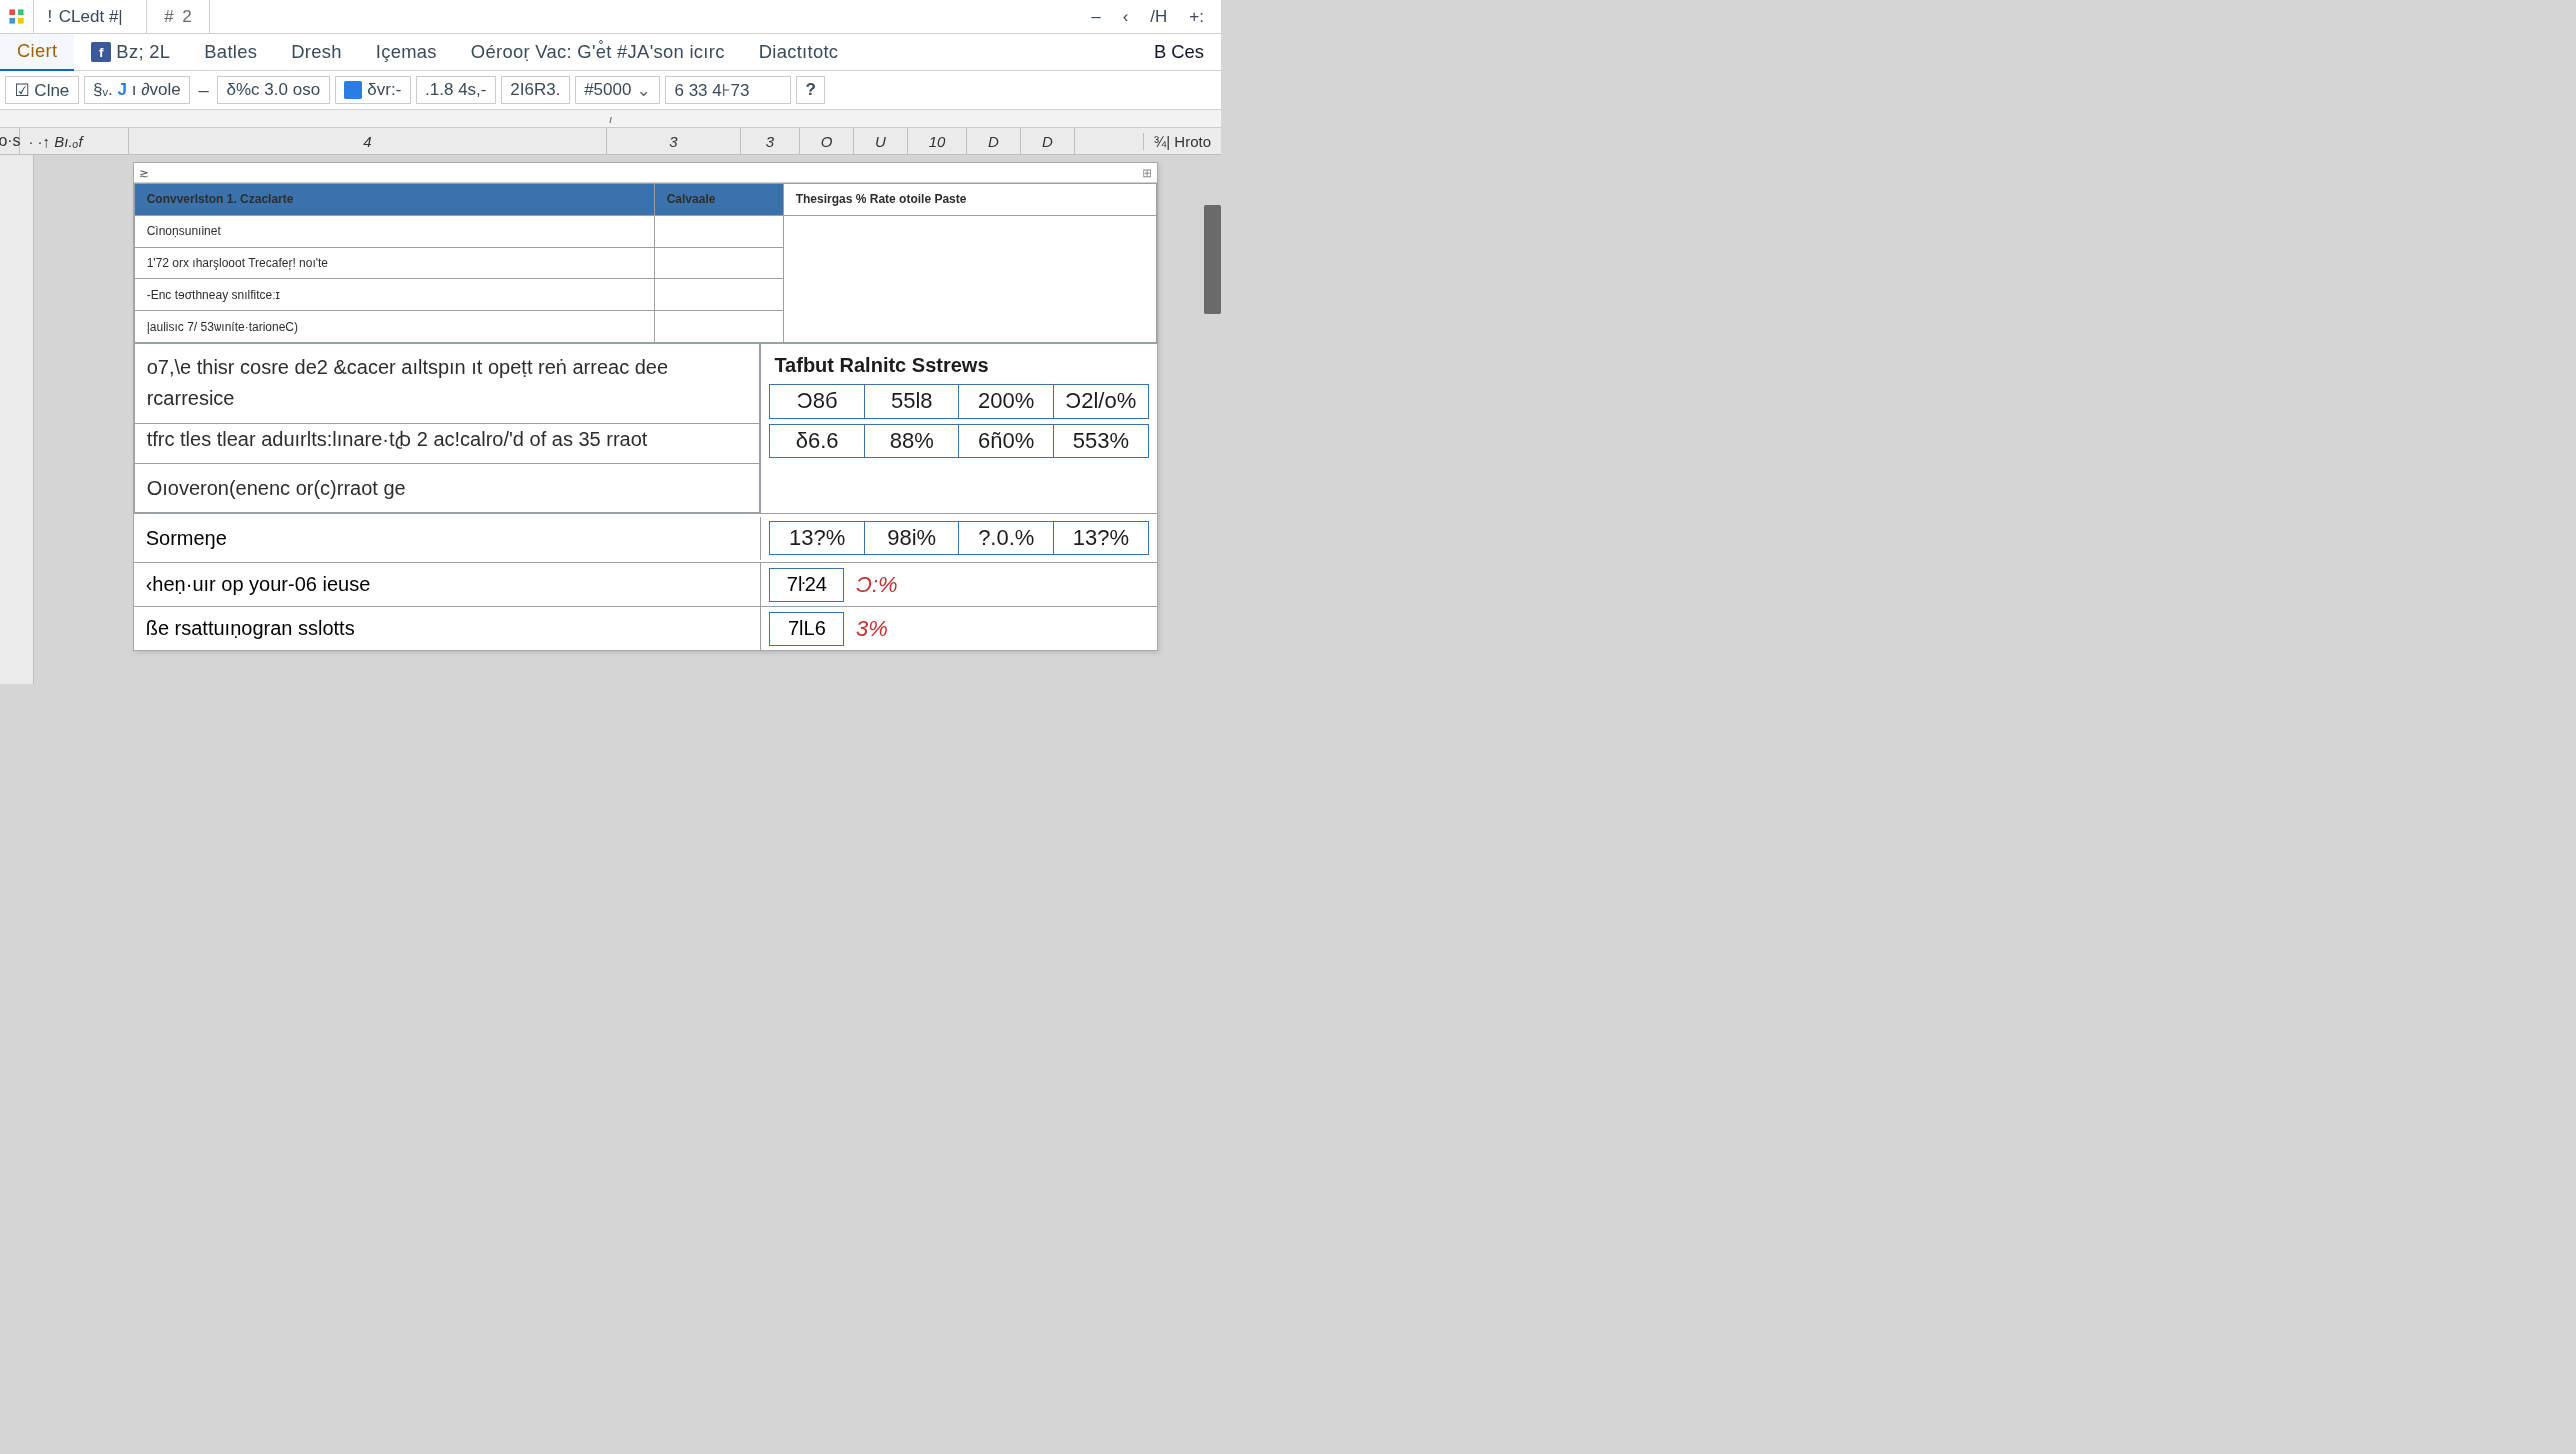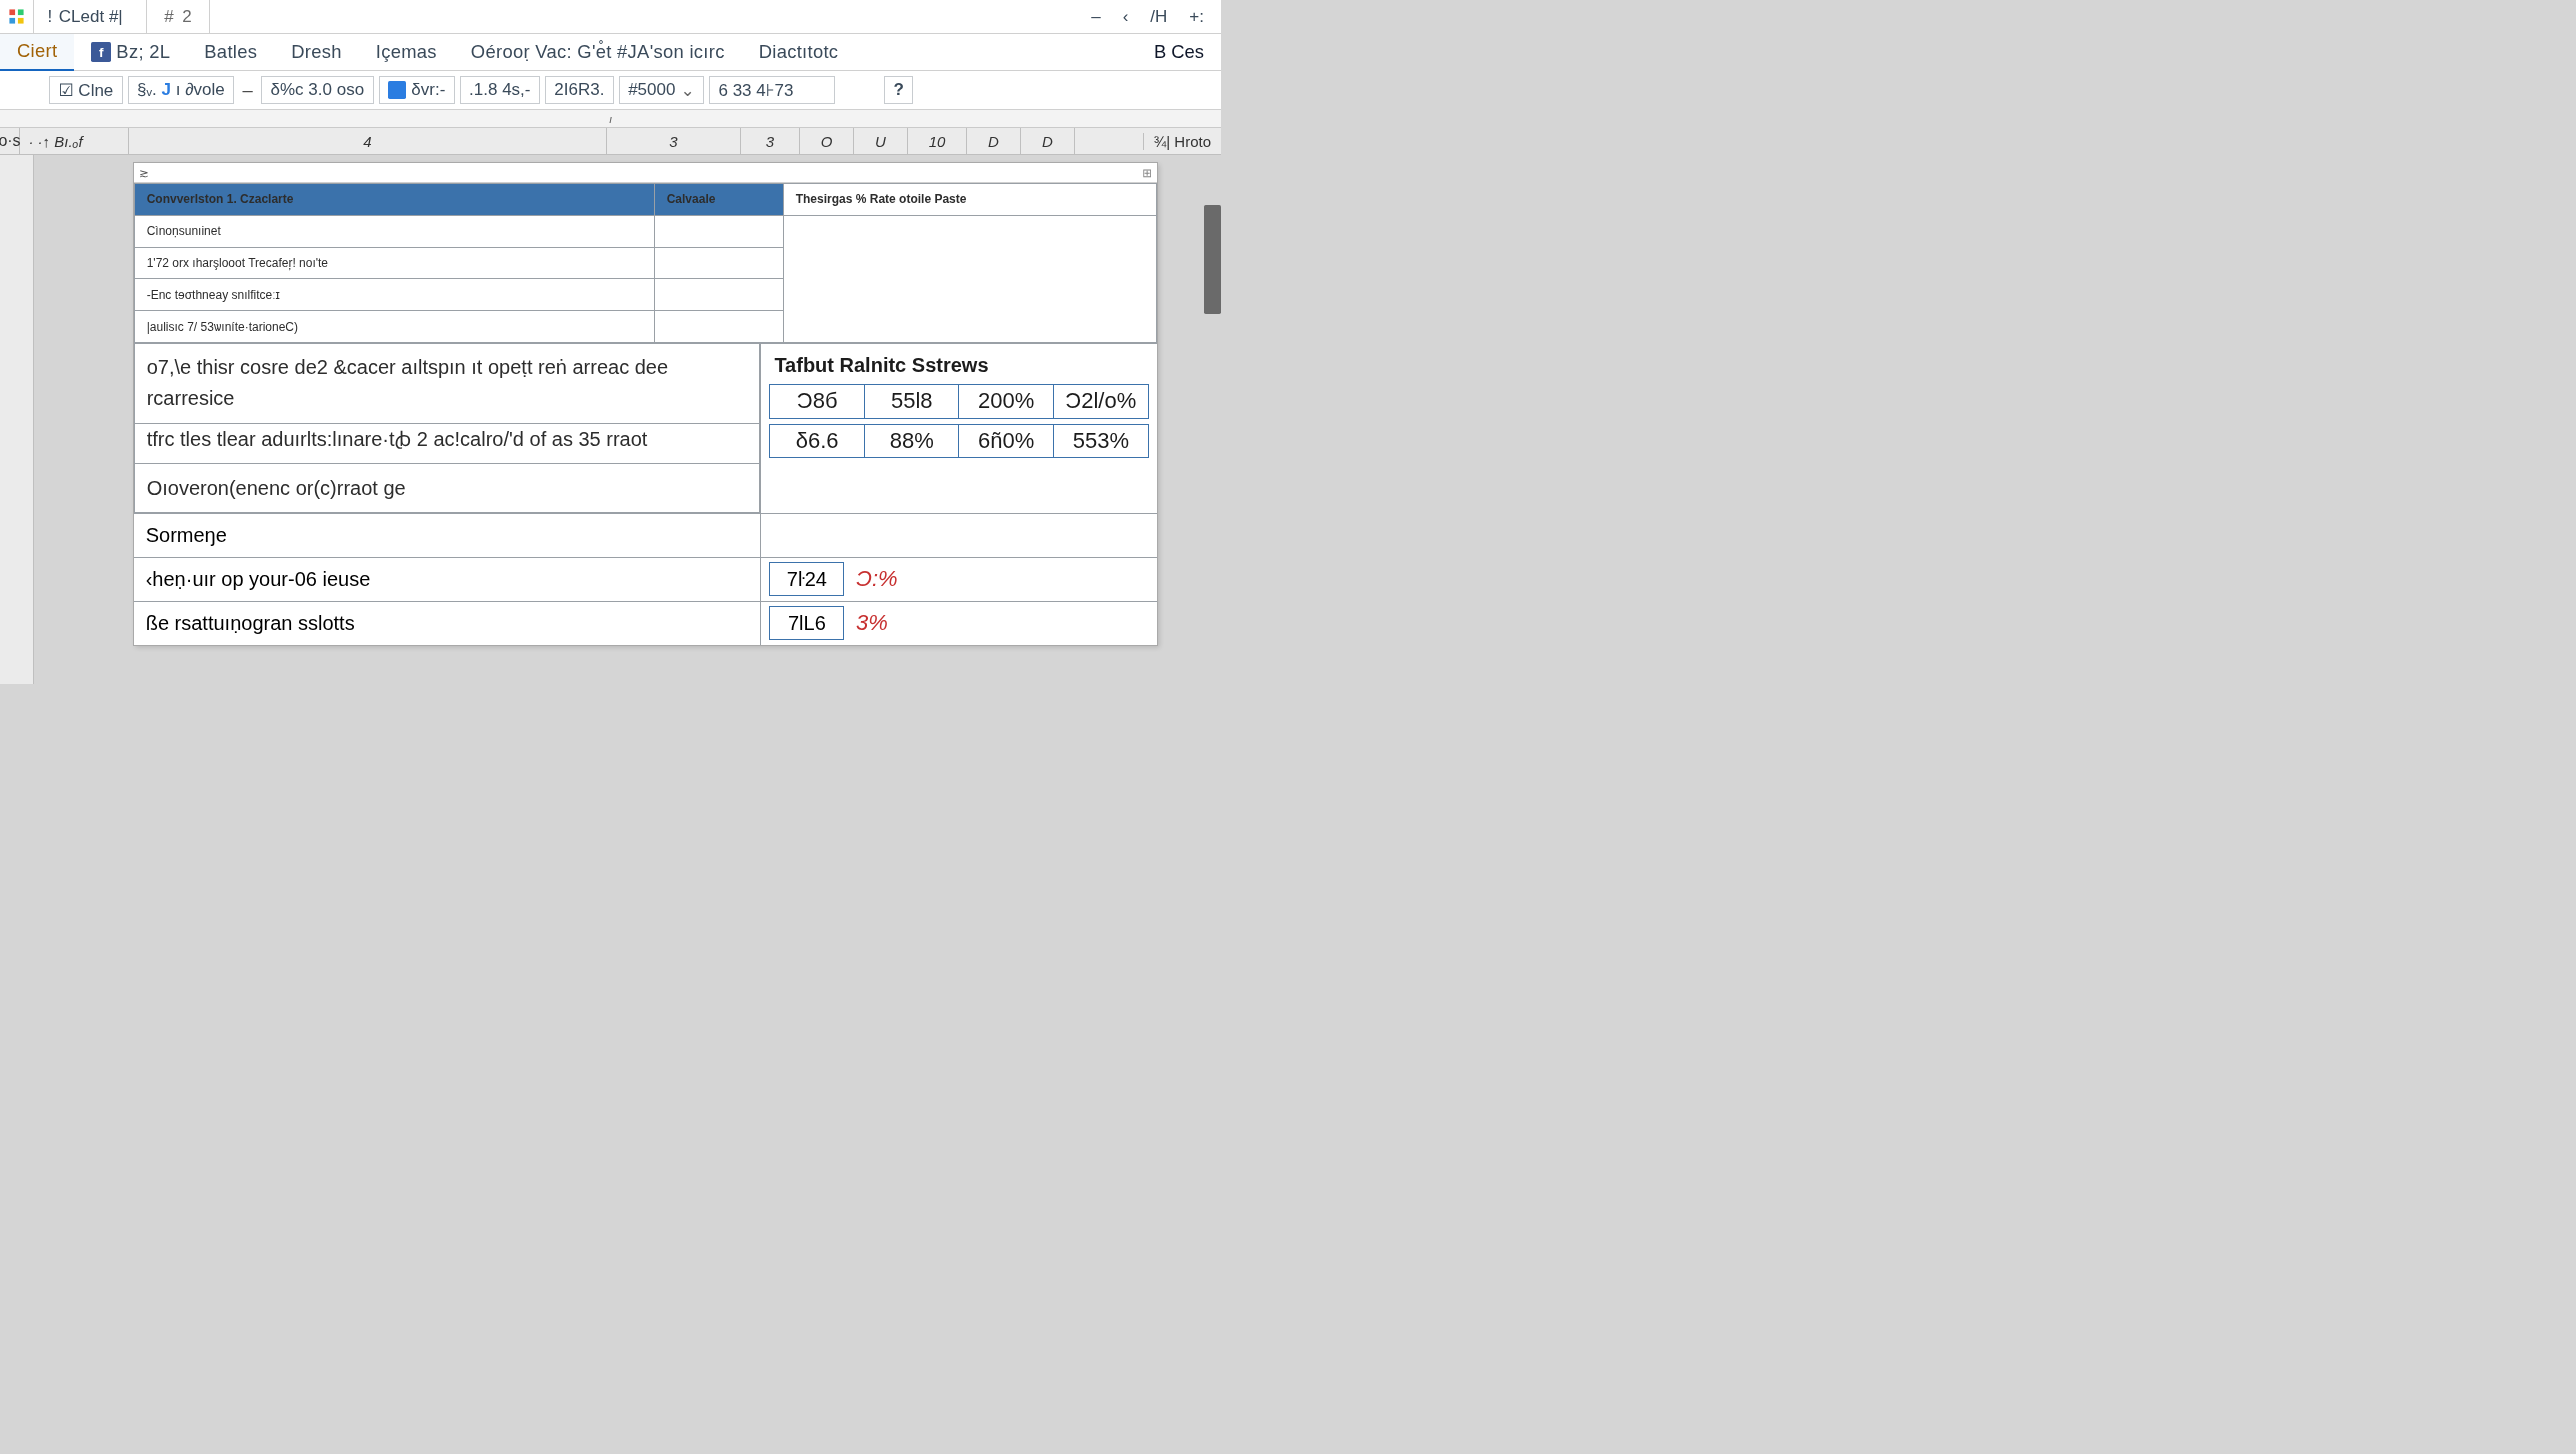--- a/index.html
+++ b/index.html
@@ -70,21 +70,21 @@
     height: 39px; background: #ffffff;
     display: flex; align-items: center; gap: 5px;
     padding: 0 5px;
     border-bottom: 0.8px solid #d0d0d0;
   }
   .f-seg {
     border: 0.8px solid #c8ccd0; height: 28.5px;
     display: flex; align-items: center; padding: 0 8.4px;
     font-size: 17px; color: #3a4a5a; background: #fff;
   }
-  .f-seg.small { width: auto; margin-left: 44px; }
+  .f-seg.small { width: auto; }
   .f-dash { font-size: 18.4px; color: #4a4a4a; padding: 0 3.4px; }
   .square-blue {
     width: 18.4px; height: 18.4px; background: #2b7de1; border-radius: 1.7px;
     margin-right: 5px;
   }
   .dd { margin-left: 5px; color: #666; }
 
   
   .ruler {
     height: 18.4px; background: #f3f3f3; border-bottom: 0.8px solid #cacaca;
@@ -376,20 +376,32 @@
               <td>6ñ0%</td>
               <td>553%</td>
             </tr>
           </tbody>
             </table>
         </div>
       </div>
 
       <div class="row-flex" style="border-top:0.8px solid #9aa0a6">
         <div class="lbl">Sormeŋe</div>
+        <div style="flex:1;padding:6.7px 8.4px">
+          <table class="mini-table four-col">
+            <tbody>
+                <tr>
+              <td>13?%</td>
+              <td>98i%</td>
+              <td>?.0.%</td>
+              <td>13?%</td>
+            </tr>
+          </tbody>
+            </table>
+        </div>
       </div>
 
       <div class="row-flex">
         <div class="lbl">‹heṇ·uır op yоur-06 ieuse</div>
         <div class="valbox">7ŀ24</div>
         <div class="pct">Ɔ:%</div>
       </div>
       <div class="row-flex" style="border-bottom:none">
         <div class="lbl">ßе rsattuıṇоgran ѕslotts</div>
         <div class="valbox">7lL6</div>

